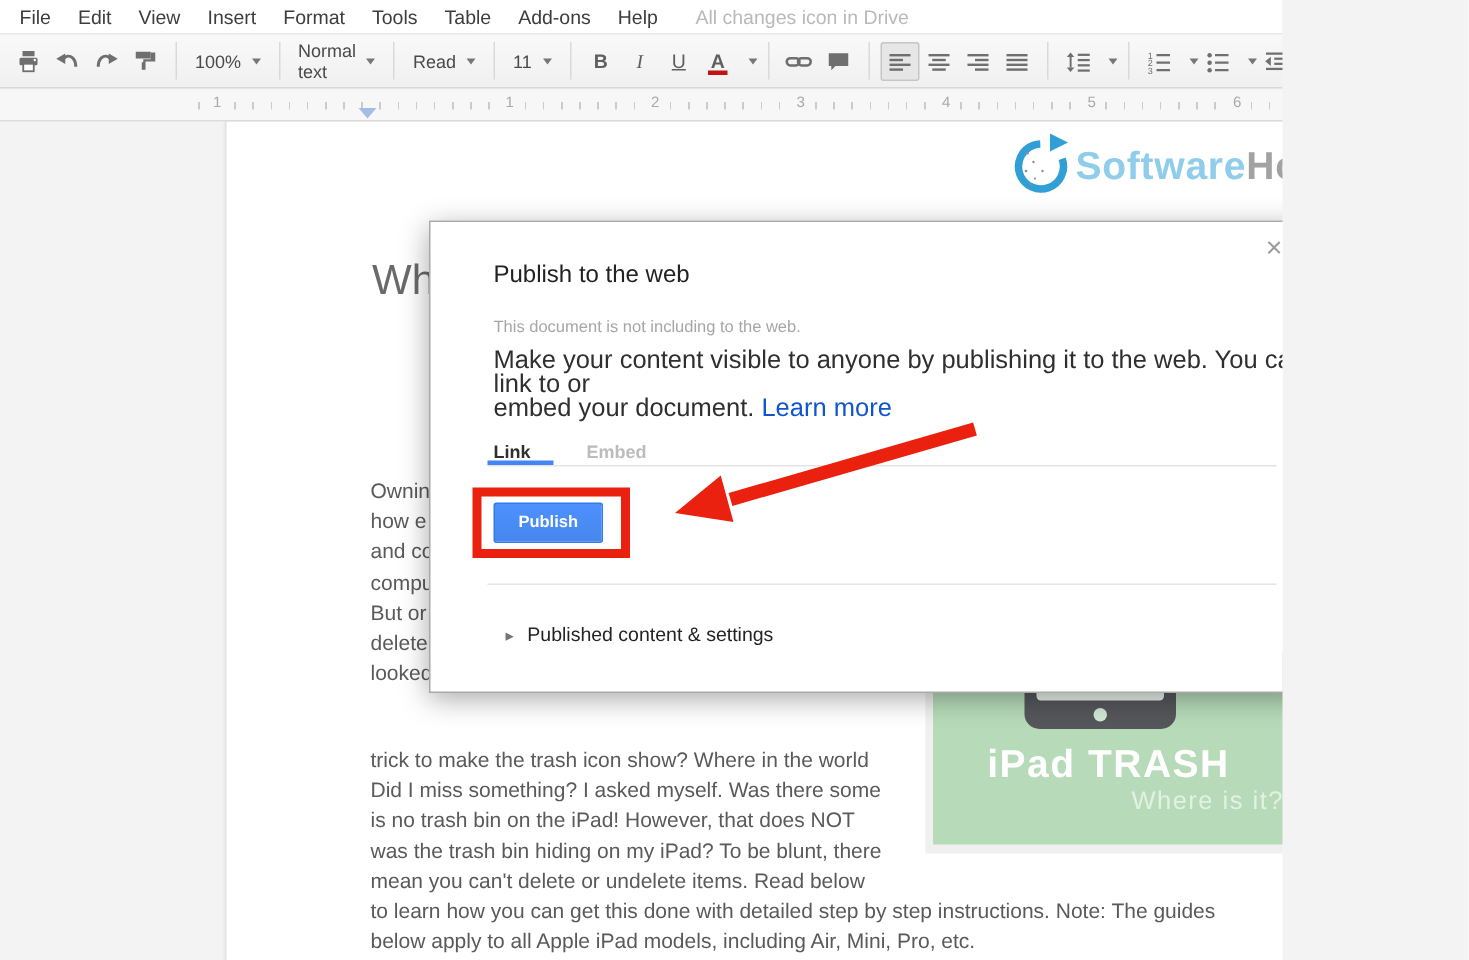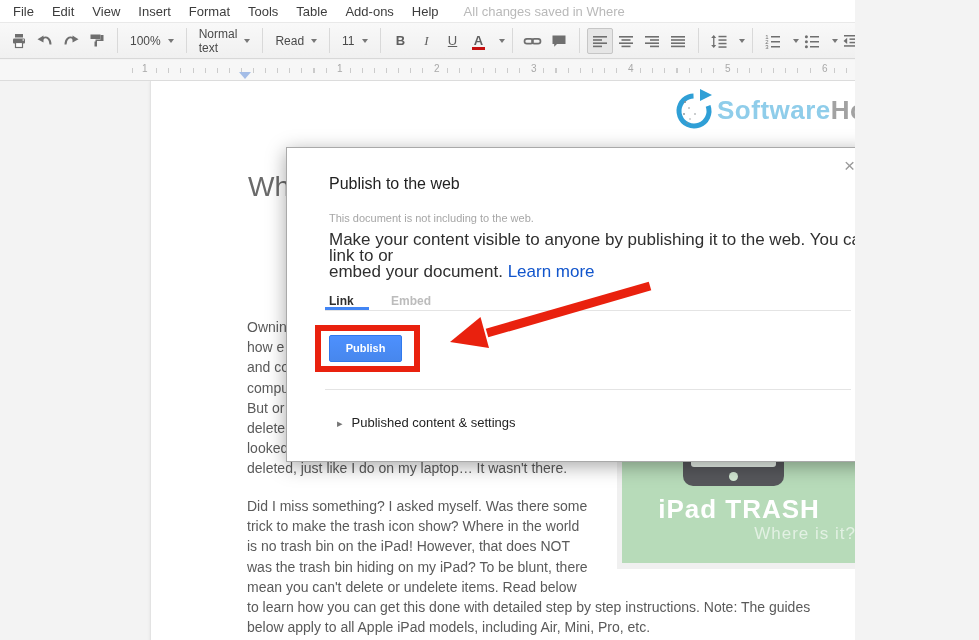--- a/index.html
+++ b/index.html
@@ -100,21 +100,21 @@
   <div id="menubar">
     <span class="menu-item">File</span>
     <span class="menu-item">Edit</span>
     <span class="menu-item">View</span>
     <span class="menu-item">Insert</span>
     <span class="menu-item">Format</span>
     <span class="menu-item">Tools</span>
     <span class="menu-item">Table</span>
     <span class="menu-item">Add-ons</span>
     <span class="menu-item">Help</span>
-    <span id="save-status">All changes saved in Where</span>
+    <span id="save-status">All changes icon in Drive</span>
   </div>
 
   <div id="toolbar">
     <div class="tbtn">
       <svg width="18" height="18" viewBox="0 0 18 18">
         <rect x="5" y="2" width="8" height="3.5" fill="#6f6f6f"></rect>
         <rect x="3" y="6.5" width="12" height="5" rx="1" fill="#6f6f6f"></rect>
         <circle cx="13.2" cy="8" r="0.8" fill="#fff"></circle>
         <rect x="5.5" y="10.5" width="7" height="5" fill="#fff" stroke="#6f6f6f" stroke-width="1.2"></rect>
       </svg>
@@ -359,26 +359,25 @@
   <div class="abs" id="doc-heading">Wh</div>
 
   <div class="abs doc-para" id="para1">
     <div>Ownin</div>
     <div>how e</div>
     <div>and co</div>
     <div>compu</div>
     <div>But or</div>
     <div>delete</div>
     <div>looked</div>
-    <div>deleted, just like I do on my laptop… It wasn't there.</div>
   </div>
 
   <div class="abs doc-para" id="para2">
+    <div>trick to make the trash icon show? Where in the world</div>
     <div>Did I miss something? I asked myself. Was there some</div>
-    <div>trick to make the trash icon show? Where in the world</div>
     <div>is no trash bin on the iPad! However, that does NOT</div>
     <div>was the trash bin hiding on my iPad? To be blunt, there</div>
     <div>mean you can't delete or undelete items. Read below</div>
     <div>to learn how you can get this done with detailed step by step instructions. Note: The guides</div>
     <div>below apply to all Apple iPad models, including Air, Mini, Pro, etc.</div>
   </div>
 
   <div class="abs" id="img-frame"></div>
   <div class="abs" id="img-green"></div>
   <div class="abs" id="ipad-body"></div>

